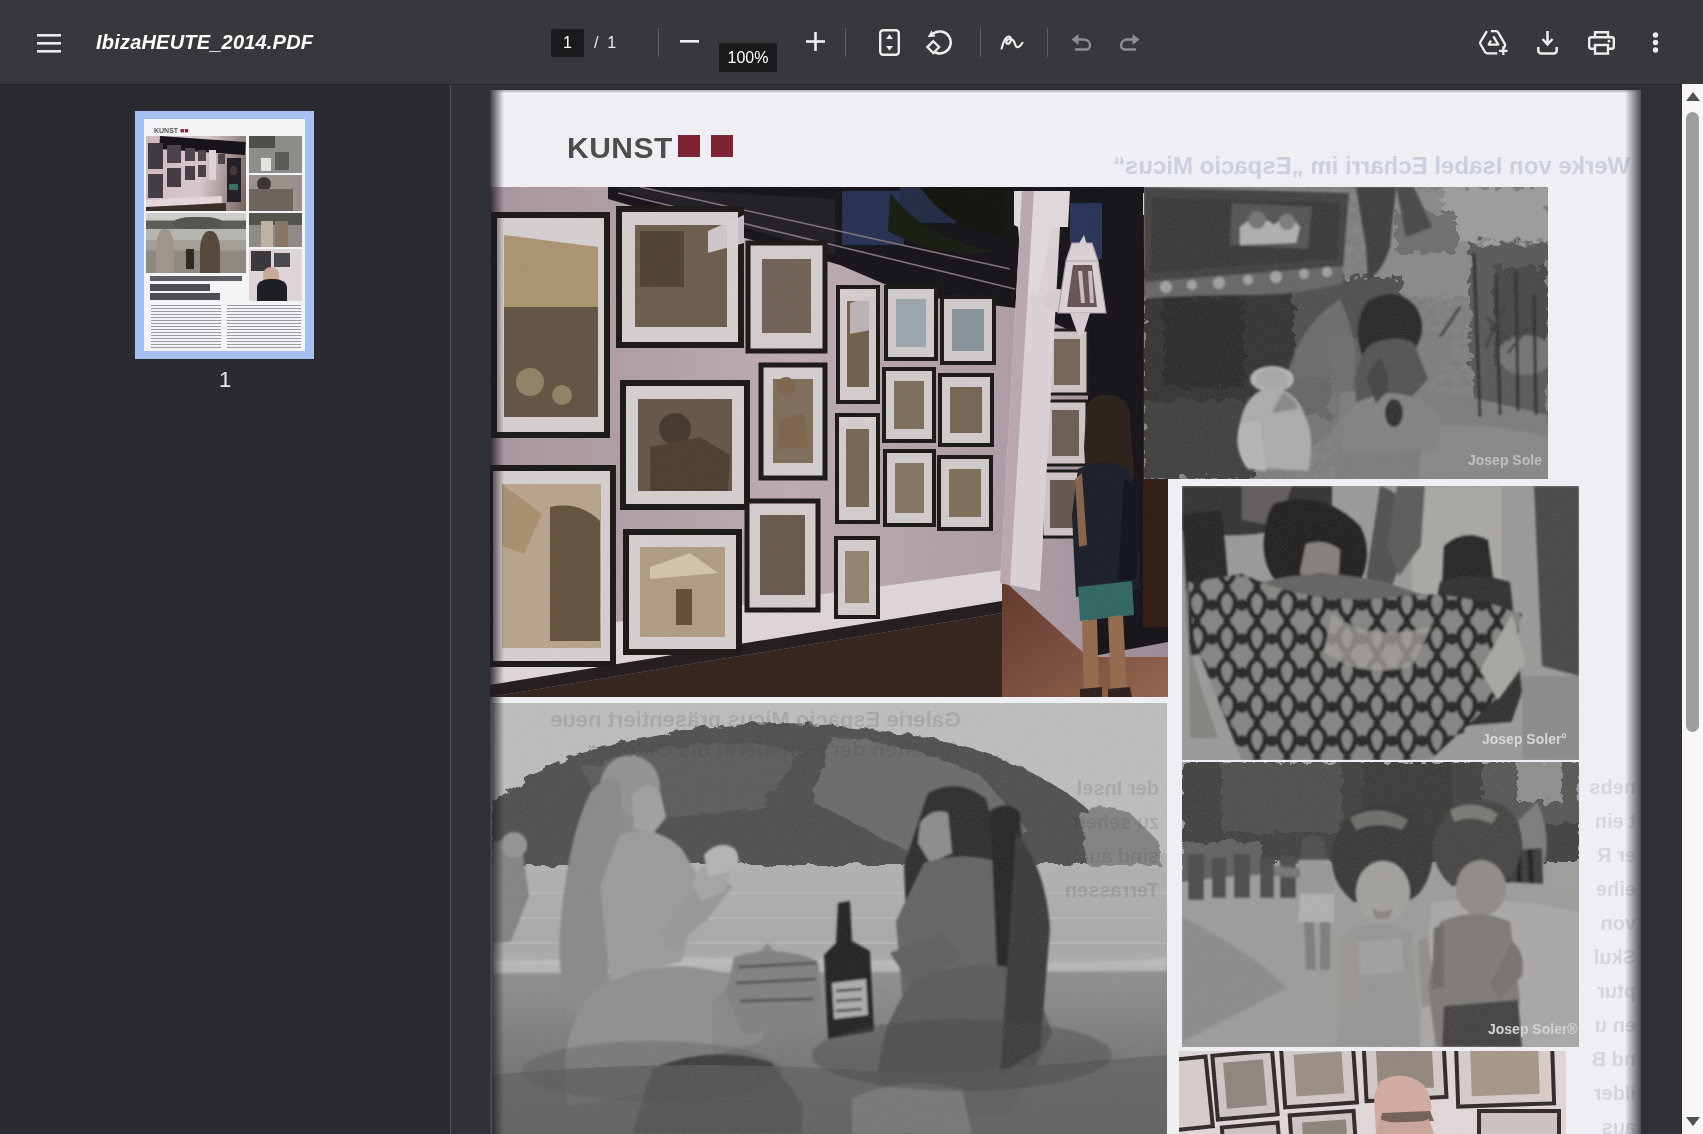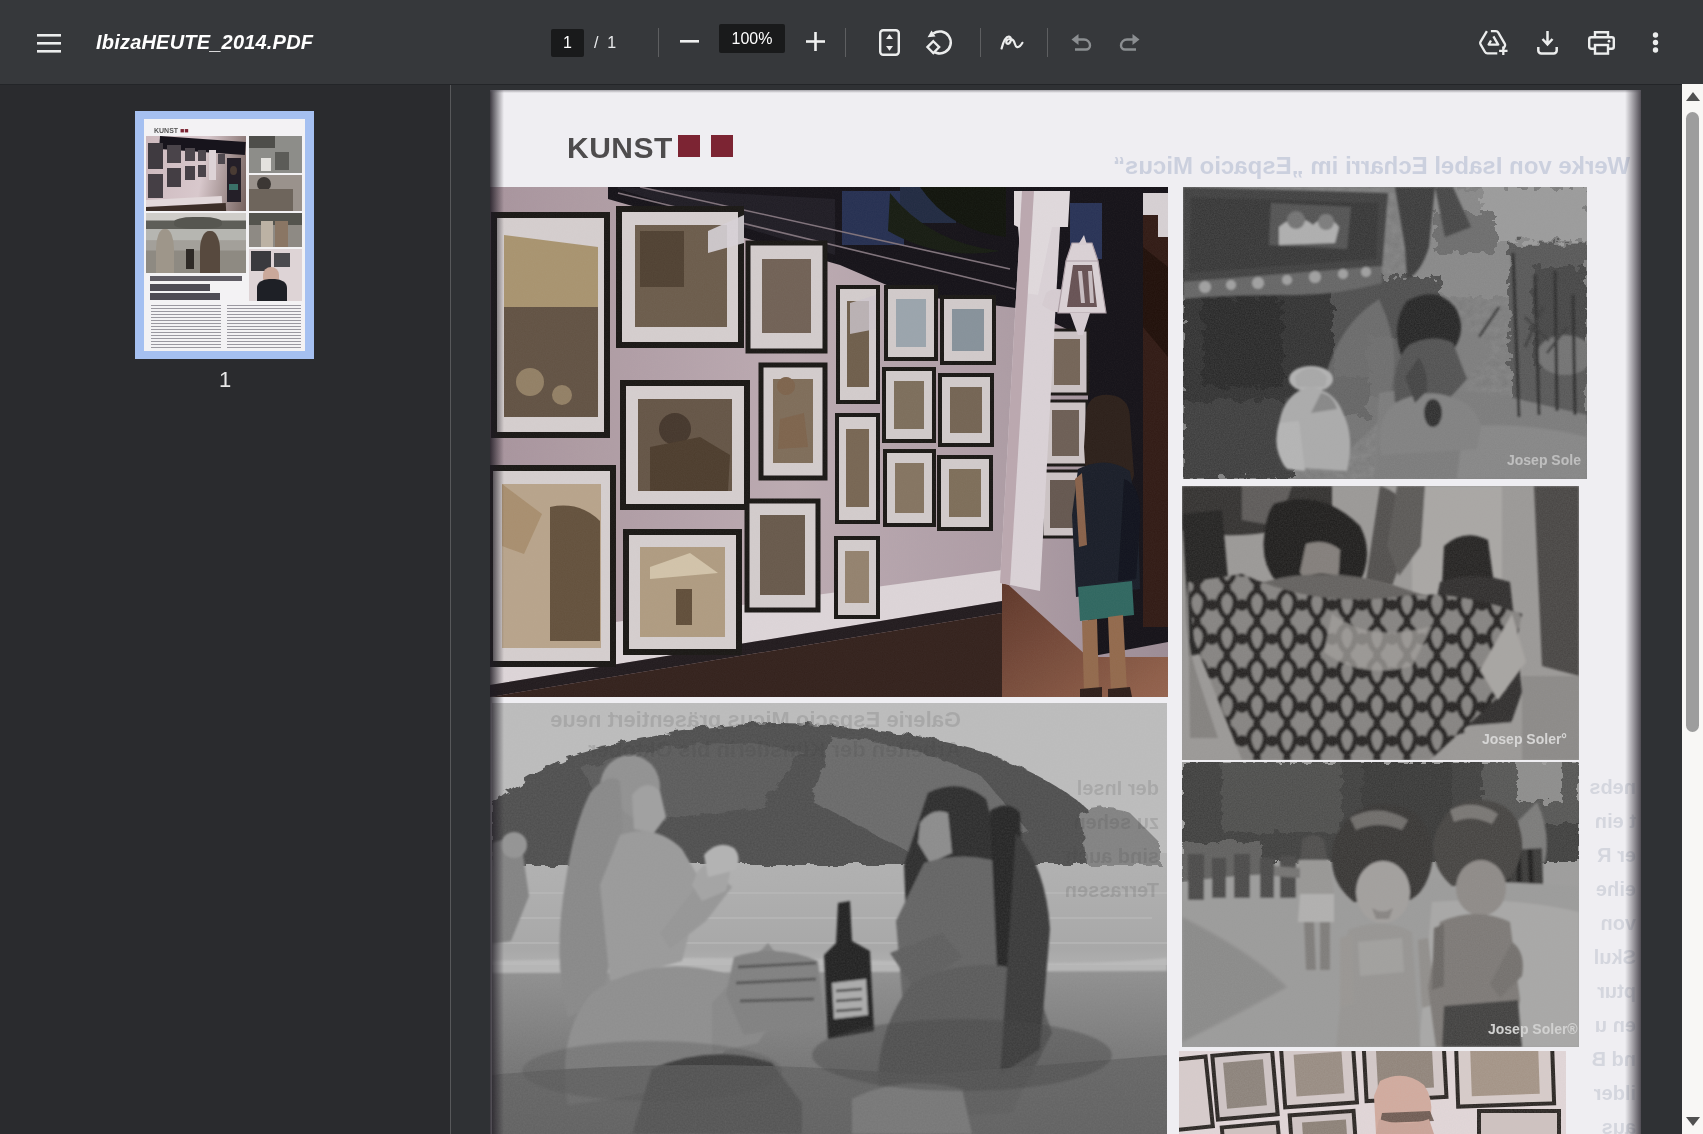--- a/index.html
+++ b/index.html
@@ -29,21 +29,21 @@
         <rect x="0" y="16" width="24" height="2.6"></rect>
       </g>
   </svg>
   <div class="abs" style="left:96px;top:0;height:84px;display:flex;align-items:center;color:#fff;font-size:20px;font-weight:700;letter-spacing:.2px;font-style:italic;">IbizaHEUTE_2014.PDF</div>
   <div class="tbox" style="left:551px;top:29px;width:33px;height:28px;font-size:16px;">1</div>
   <div class="abs" style="left:588px;top:29px;width:34px;height:28px;color:#e9eaec;font-size:16px;display:flex;align-items:center;justify-content:center;">/&nbsp;&nbsp;1</div>
   <div class="tsep" style="left:658px;"></div>
   <svg class="abs" style="left:680px;top:40px" width="19" height="4" viewBox="0 0 19 4">
       <rect width="19" height="2.6" fill="#f0f1f1"></rect>
     </svg>
-  <div class="tbox" style="left:719px;top:24px;width:66px;height:29px;font-size:16px;">100%</div>
+  <div class="tbox" style="left:719px;top:43px;width:58px;height:29px;font-size:16px;">100%</div>
   <svg class="abs" style="left:806px;top:32px" width="19" height="19" viewBox="0 0 19 19">
       <g fill="#f0f1f1">
         <rect y="8.2" width="19" height="2.6"></rect>
         <rect x="8.2" width="2.6" height="19"></rect>
       </g>
     </svg>
   <div class="tsep" style="left:845px;"></div>
   <svg class="abs" style="left:879px;top:29px" width="21" height="27" viewBox="0 0 21 27">
     <rect x="1.2" y="1.2" width="18.6" height="24.6" rx="3" fill="none" stroke="#eceded" stroke-width="2.4"></rect>
     <path d="M10.5 5.2 L14 10 H7 Z" fill="#eceded"></path>
@@ -268,21 +268,21 @@
       <path d="M588 400 l54 -6 2 34 -54 6 Z" fill="#2f7068"></path>
       <path d="M592 434 l15 -2 2 72 -15 2 Z M618 430 l15 -2 4 76 -16 2 Z" fill="#a1714f"></path>
       <path d="M590 502 l22 -2 0 10 -22 2 Z M618 502 l22 -2 2 10 -24 2 Z" fill="#33201b"></path>
       <path d="M585 292 l7 -6 5 72 -8 2 Z" fill="#96684c"></path>
 
       <path d="M218 44 l36 -16 0 28 -36 10 Z" fill="#e9e2e8" opacity=".9"></path>
       <path d="M360 116 l26 -8 0 34 -26 5 Z" fill="#ded6de" opacity=".8"></path>
       <rect width="678" height="510" filter="url(#grain)" opacity=".5" fill="none"></rect>
     </svg>
     </div>
-    <div id="ph-garden" class="abs" style="left:693px;top:97px;width:332px;height:292px;filter:grayscale(1) brightness(.83) contrast(1.07);">
+    <div id="ph-garden" class="abs" style="left:654px;top:97px;width:332px;height:292px;filter:grayscale(1) brightness(.83) contrast(1.07);">
     <svg width="404" height="292" viewBox="0 0 404 292">
       <defs>
         <filter id="fol" x="-5%" y="-5%" width="110%" height="110%">
           <feTurbulence type="fractalNoise" baseFrequency=".09 .11" numOctaves="3" seed="7" result="n"></feTurbulence>
           <feDisplacementMap in="SourceGraphic" in2="n" scale="16"></feDisplacementMap>
         </filter>
         <filter id="g2">
               <feGaussianBlur stdDeviation="1.1"></feGaussianBlur>
             </filter>
         <filter id="mottle">

